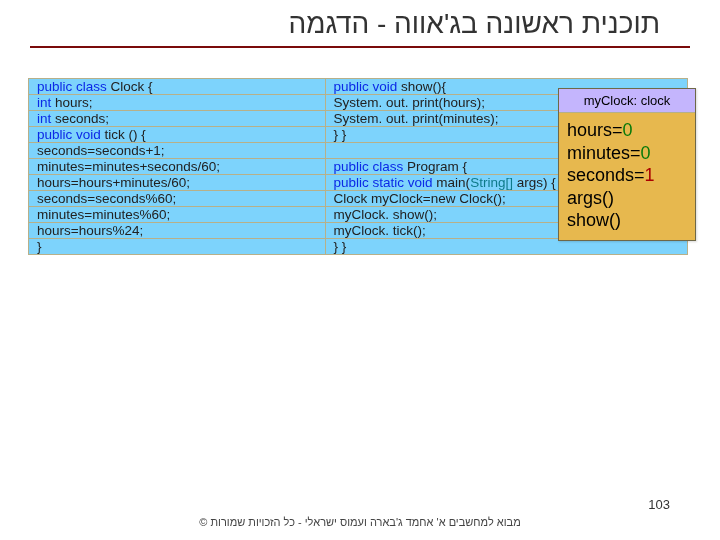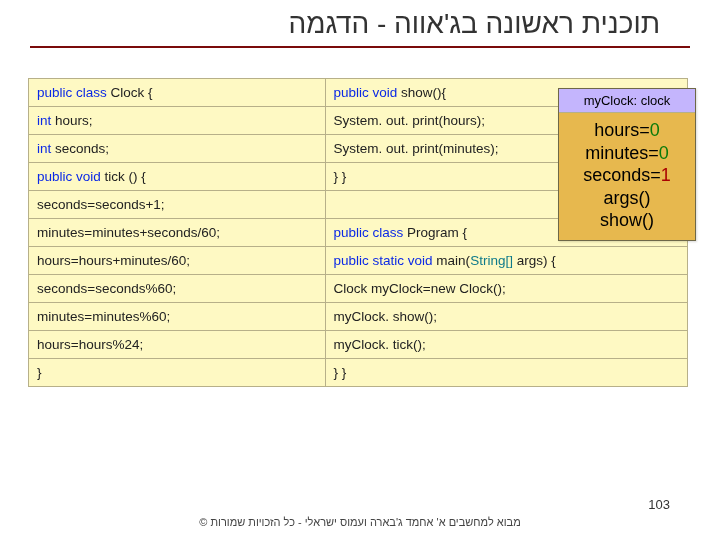--- a/index.html
+++ b/index.html
@@ -34,23 +34,23 @@
     margin: 30px 28px 0 28px;
     position: relative;
   }
   .code-table {
     border-collapse: collapse;
     width: 660px;
     table-layout: fixed;
   }
   .code-table td {
     border: 1px solid #b7b089;
-    background: #fef9c3;
+    background: #7dd3fc;
     font-size: 13.5px;
-    padding: 6px 8px;
+    padding: 0 8px;
     vertical-align: middle;
     font-family: Arial, sans-serif;
     color: #222;
     height: 14px;
     margin-top: 41px;
   }
   .kw-blue { color: #0b29e6; }
   .kw-teal { color: #0e7a8a; }
   .highlight {
     background: #e8e4c1;
@@ -70,21 +70,20 @@
     text-align: center;
     font-size: 13px;
     padding: 4px 2px;
   }
   .overlay-body {
     background: #e7b84e;
     padding: 6px 8px 8px 8px;
     font-size: 18px;
     line-height: 1.25;
     font-family: Arial, sans-serif;
-    text-align: center;
   }
   .val-green { color: #0a7a0a; }
   .val-red { color: #a00; }
   .footer {
     position: absolute;
     bottom: 12px;
     width: 100%;
     font-size: 11px;
     color: #444;
     text-align: center;

